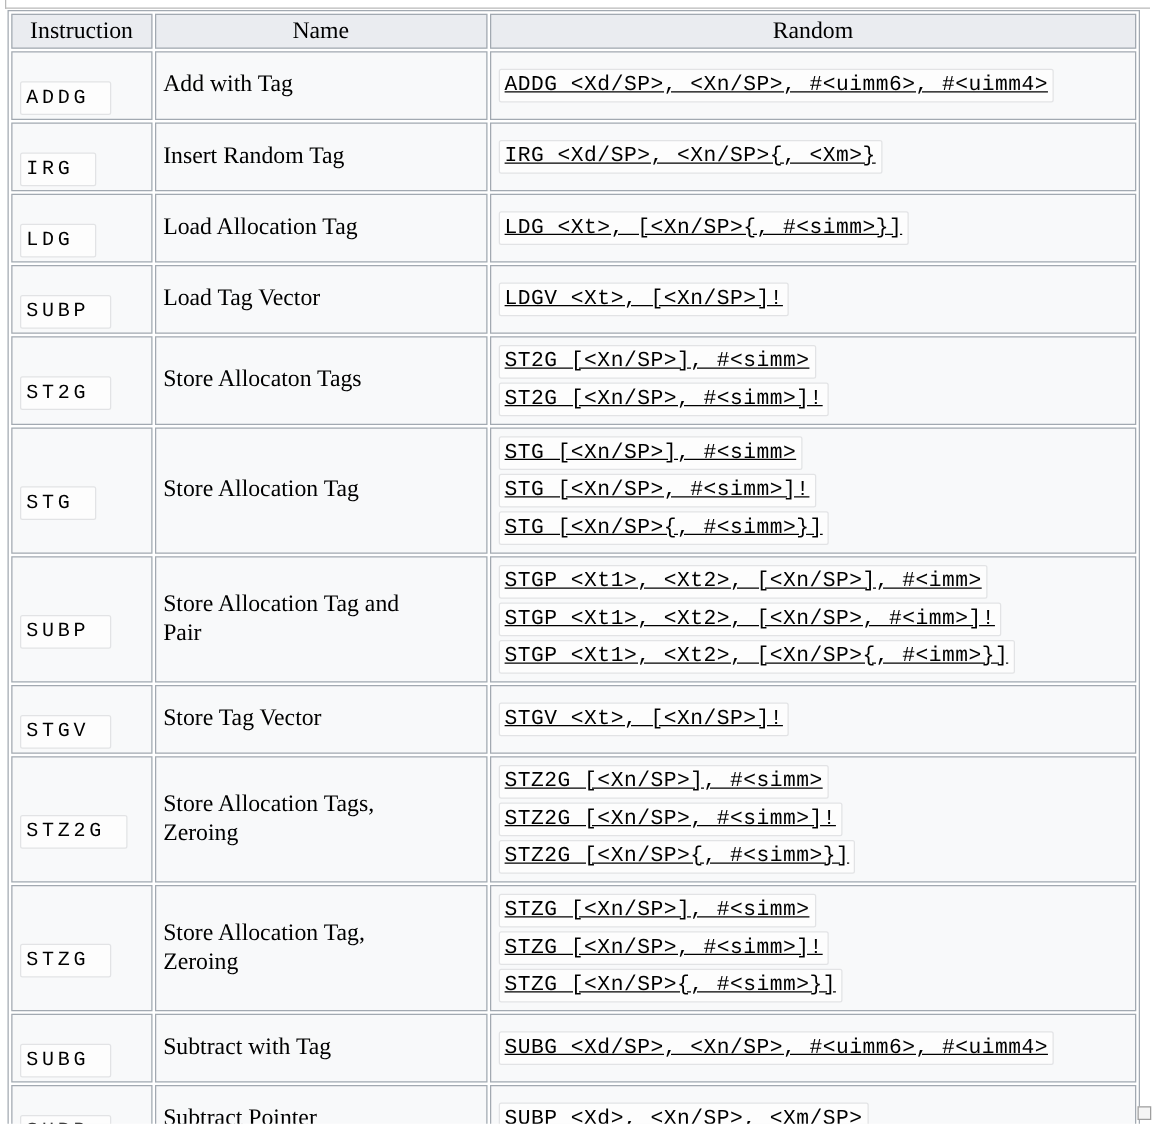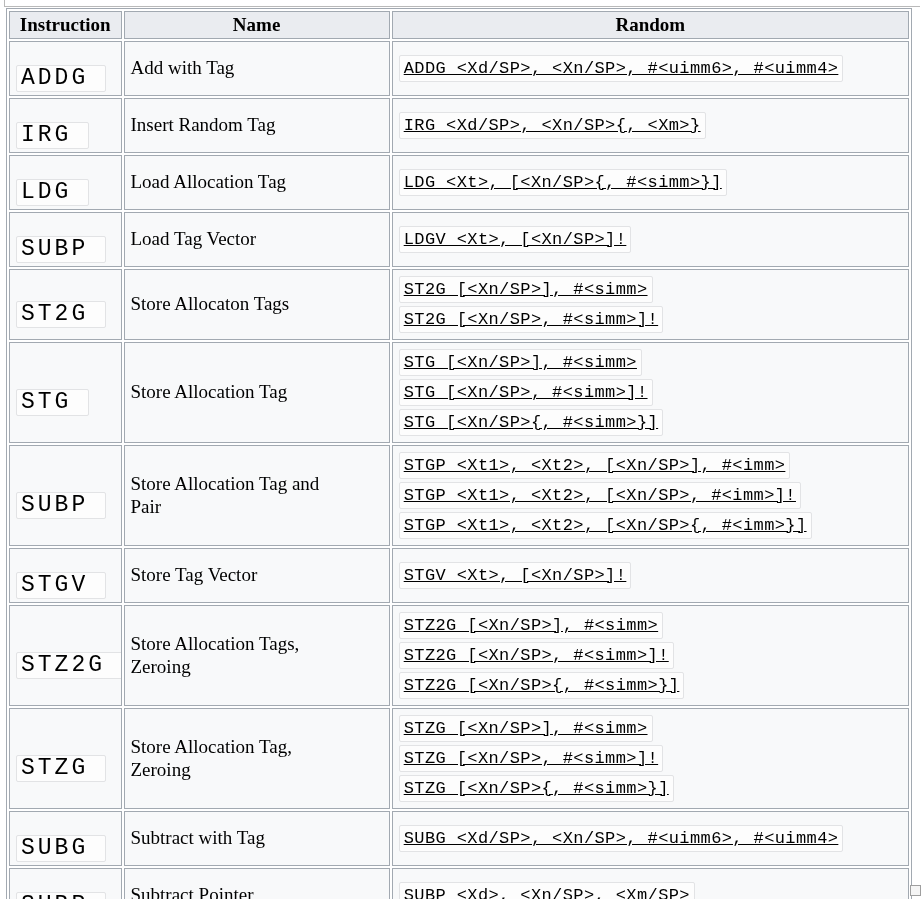--- a/index.html
+++ b/index.html
@@ -37,21 +37,21 @@
   col.c3 { width: 515px; }
 
   th, td {
     border: 1px solid #a2a9b1;
     background: #f8f9fa;
     vertical-align: middle;
     overflow: hidden;
   }
   th {
     background: #eaecf0;
-    font-weight: bold;
+    font-weight: normal;
     font-size: 19px;
     text-align: center;
     padding: 2px 4px;
   }
   td { padding: 3px 6px; }
 
   .name-text {
     font-size: 19px;
     line-height: 1.18;
     max-width: 218px;
@@ -62,21 +62,21 @@
     background: #fdfdfd;
     border: 1px solid #e2e3e5;
     border-radius: 2px;
     font-family: "Liberation Mono", "DejaVu Sans Mono", monospace;
     font-size: 17px;
     line-height: 23px;
     padding: 1px 4px;
     white-space: pre;
   }
   td.inst code.chip {
-    font-size: 23px;
+    font-size: 16px;
     letter-spacing: 3px;
     padding-right: 17px;
     margin-top: 20px;
   }
   .fmt-line { margin: 3px 0; }
   .fmt-line code.chip { letter-spacing: 0.4px; text-decoration: underline; }
 </style>
 </head>
 <body>
 

